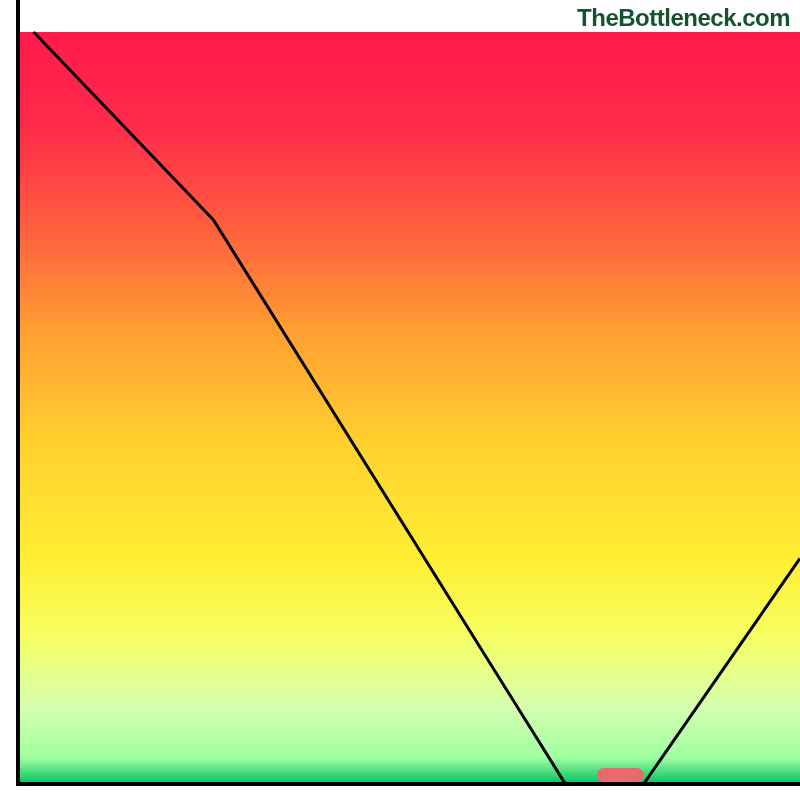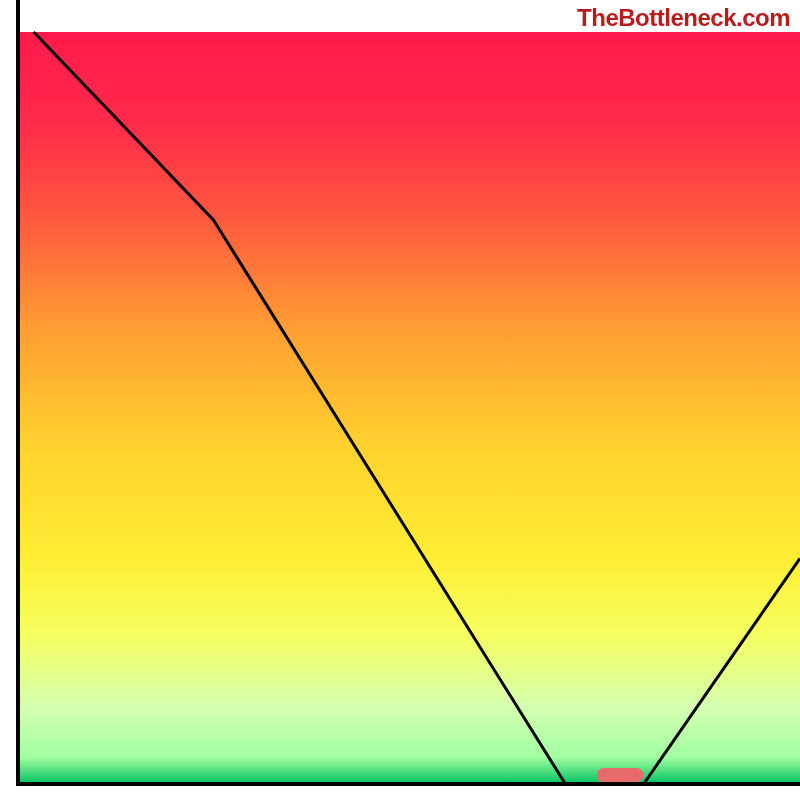--- a/index.html
+++ b/index.html
@@ -15,21 +15,21 @@
     position: relative;
     width: 800px;
     height: 800px;
   }
   .watermark {
     position: absolute;
     top: 4px;
     right: 10px;
     font-size: 24px;
     font-weight: 600;
-    color: #b91c1c;
+    color: #14532d;
     letter-spacing: -0.5px;
   }
   svg {
     position: absolute;
     top: 0;
     left: 0;
   }
 </style>
 </head>
 <body>

